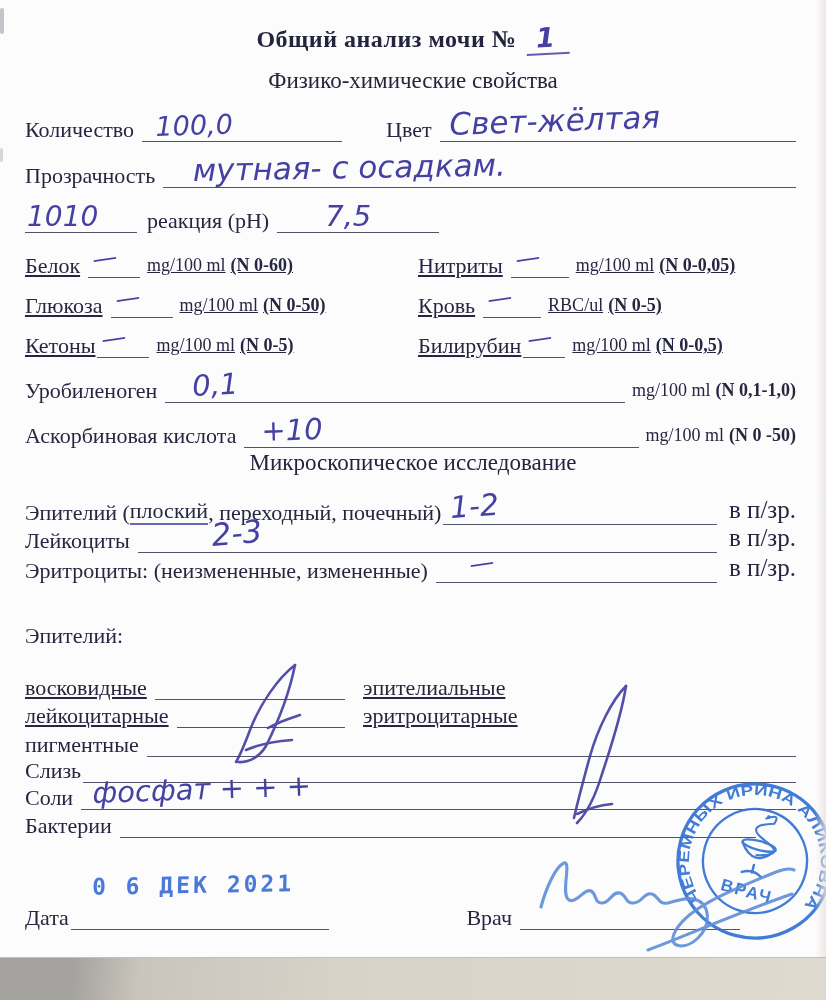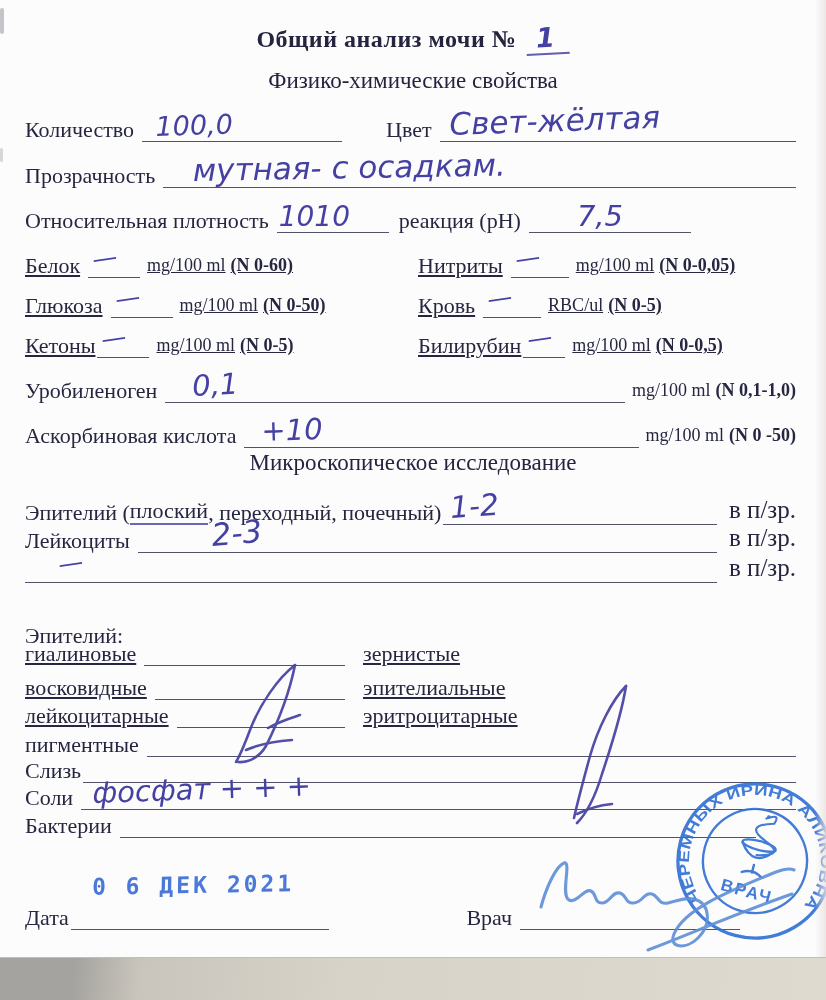--- a/index.html
+++ b/index.html
@@ -87,21 +87,20 @@
   </div>
 
   <div class="row" style="top:156px">
     <span class="lbl">Прозрачность</span>
     <span class="blank flexfill">
       <span class="hw" style="font-size:31px;left:30px;transform:rotate(-1deg)">мутная- с осадкам.</span>
     </span>
   </div>
 
   <div class="row" style="top:201px">
-    <span class="lbl">Относительная плотность</span>
     <span class="blank" style="width:112px">
       <span class="hw" style="font-size:28px;left:2px">1010</span>
     </span>
     <span class="lbl" style="padding-left:10px">реакция (pH)</span>
     <span class="blank" style="width:162px">
       <span class="hw" style="font-size:29px;left:48px">7,5</span>
     </span>
     <span class="gapfill"></span>
   </div>
 
@@ -194,41 +193,31 @@
 
   <div class="row" style="top:521px">
     <span class="lbl">Лейкоциты</span>
     <span class="blank flexfill">
       <span class="hw" style="font-size:31px;left:75px;transform:rotate(-5deg)">2-3</span>
     </span>
     <span class="suffix">в п/зр.</span>
   </div>
 
   <div class="row" style="top:551px">
+    <span class="lbl">Эритроциты: (неизмененные, измененные)</span>
     <span class="blank flexfill">
       <span class="hw dash" style="left:35px">—</span>
     </span>
     <span class="suffix">в п/зр.</span>
   </div>
 
   <div class="row" style="top:616px">
     <span class="lbl">Эпителий:</span>
   </div>
 
-  <div class="row" style="top:634px">
-    <div class="col" style="width:320px">
-      <span class="lbl">гиалиновые</span>
-      <span class="blank flexfill"></span>
-    </div>
-    <span class="gap" style="width:18px"></span>
-    <div class="col flexfill">
-      <span class="lbl">зернистые</span>
-      <span class="blank flexfill"></span>
-    </div>
-  </div>
 
   <div class="row" style="top:668px">
     <div class="col" style="width:320px">
       <span class="lbl">восковидные</span>
       <span class="blank flexfill"></span>
     </div>
     <span class="gap" style="width:18px"></span>
     <div class="col flexfill">
       <span class="lbl">эпителиальные</span>
       <span class="blank flexfill"></span>

